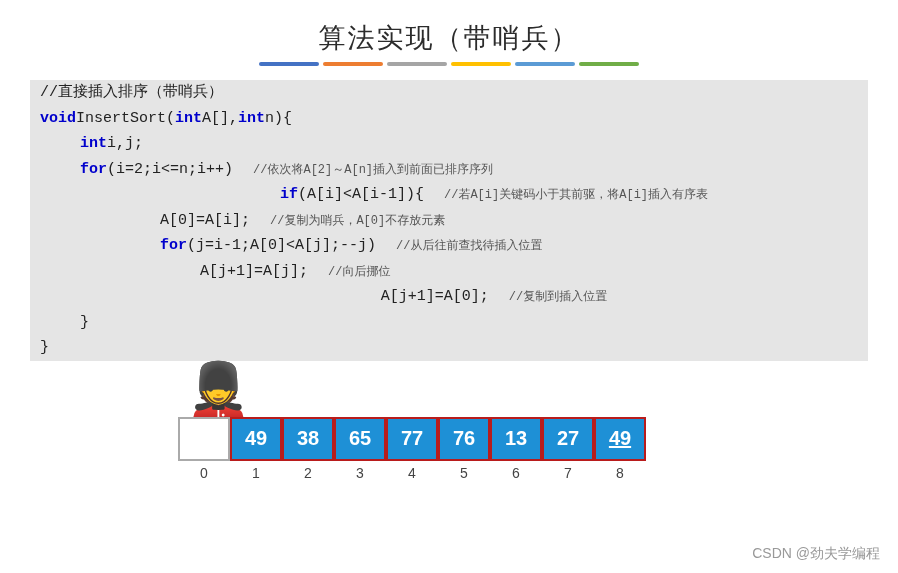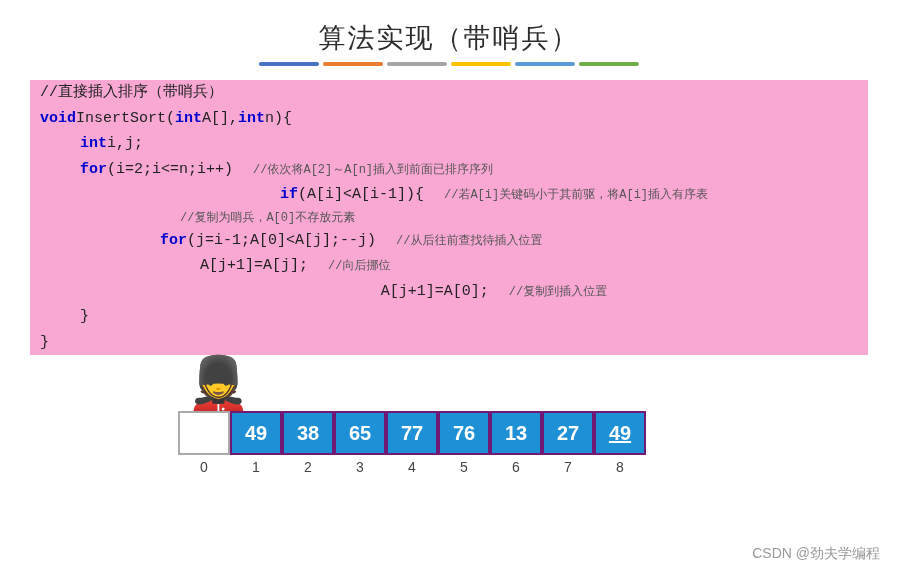--- a/index.html
+++ b/index.html
@@ -39,21 +39,21 @@
       margin-top: 6px;
       margin-bottom: 14px;
     }
 
     .bar-segment {
       height: 4px;
       border-radius: 2px;
     }
 
     .code-section {
-      background: #f9a8d4;
+      background: #e5e5e5;
       font-family: 'Courier New', Consolas, monospace;
       font-size: 15px;
       line-height: 1.7;
       color: #222;
       padding-left: 10px;
     }
 
     .code-line {
       display: flex;
       align-items: baseline;
@@ -63,21 +63,21 @@
     .kw { color: #0000cc; font-weight: bold; }
     .normal { color: #222; }
     .indent1 { padding-left: 40px; }
     .indent2 { padding-left: 80px; justify-content: center; }
     .indent3 { padding-left: 120px; }
     .indent4 { padding-left: 160px; }
 
     .array-cell {
       width: 52px;
       height: 44px;
-      border: 2px solid #701a75;
+      border: 2px solid #b91c1c;
       background: #fff;
       display: flex;
       align-items: center;
       justify-content: center;
       font-size: 20px;
       font-weight: bold;
       color: #fff;
       background-color: #1e90d6;
     }
 
@@ -162,20 +162,21 @@
       <span class="code-comment">//依次将A[2]～A[n]插入到前面已排序序列</span>
     </div>
 
     <div class="code-line indent2">
       <span class="kw">if</span>
       <span class="normal">(A[i]&lt;A[i-1]){</span>
       <span class="code-comment">//若A[i]关键码小于其前驱，将A[i]插入有序表</span>
     </div>
 
     <div class="code-line indent3">
+      <span class="normal">A[0]=A[i];</span>
       <span class="code-comment">//复制为哨兵，A[0]不存放元素</span>
     </div>
 
     <div class="code-line indent3">
       <span class="kw">for</span>
       <span class="normal">(j=i-1;A[0]&lt;A[j];--j)</span>
       <span class="code-comment">//从后往前查找待插入位置</span>
     </div>
 
     <div class="code-line indent4">

